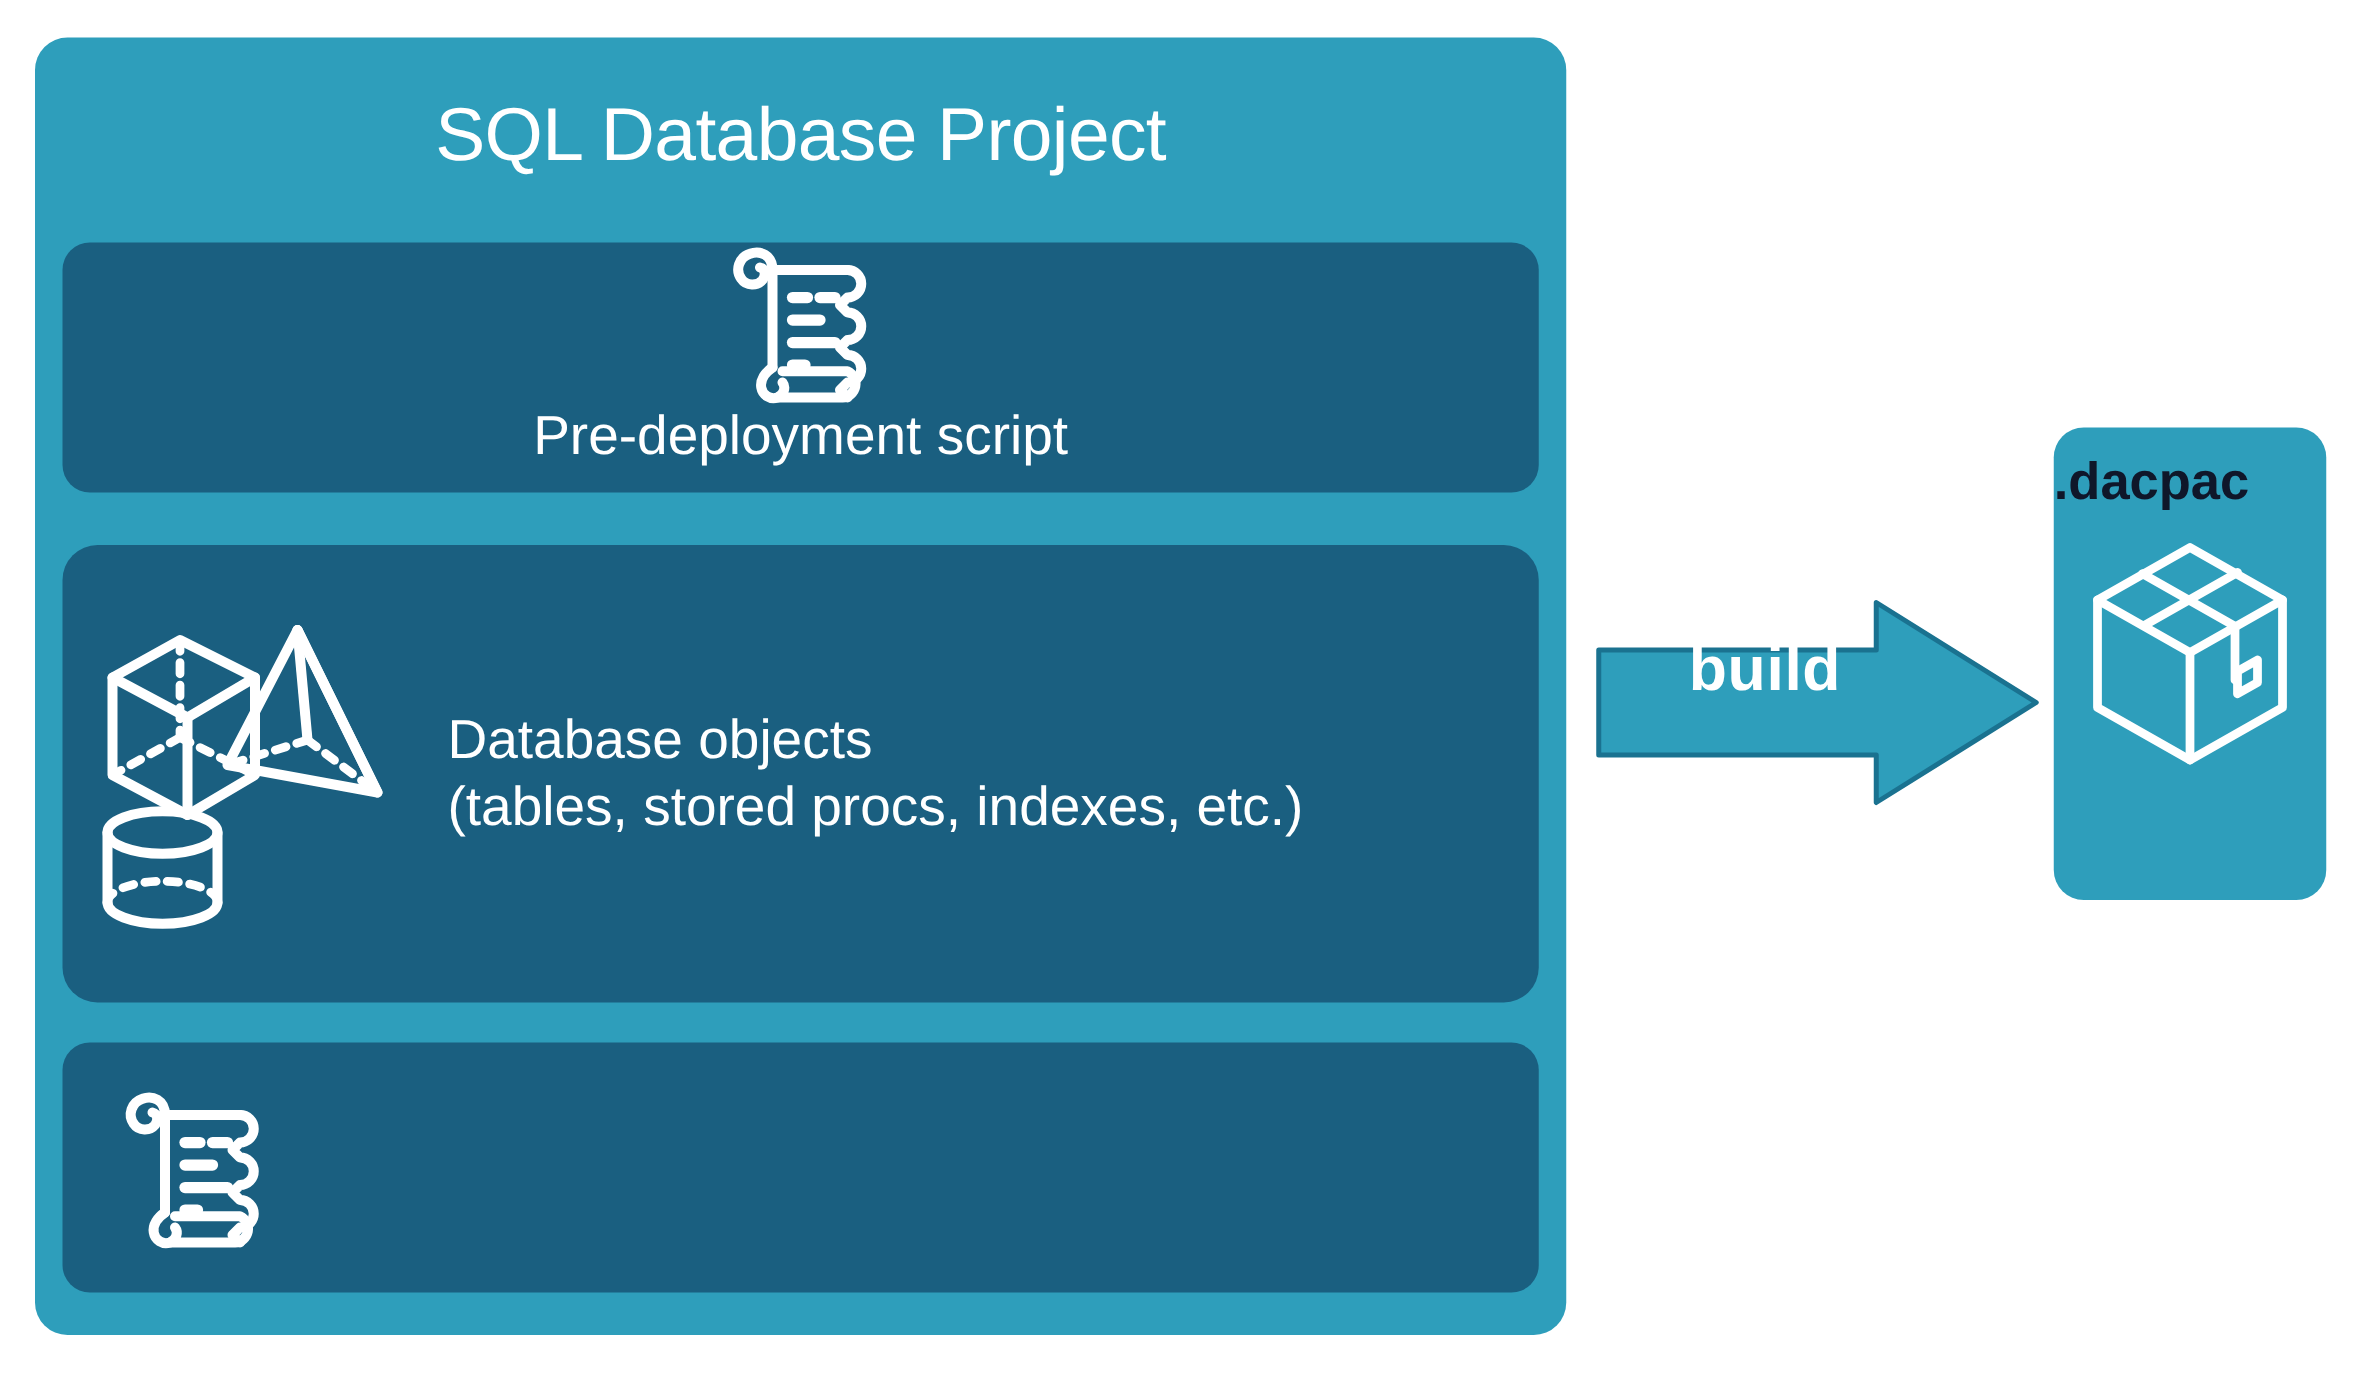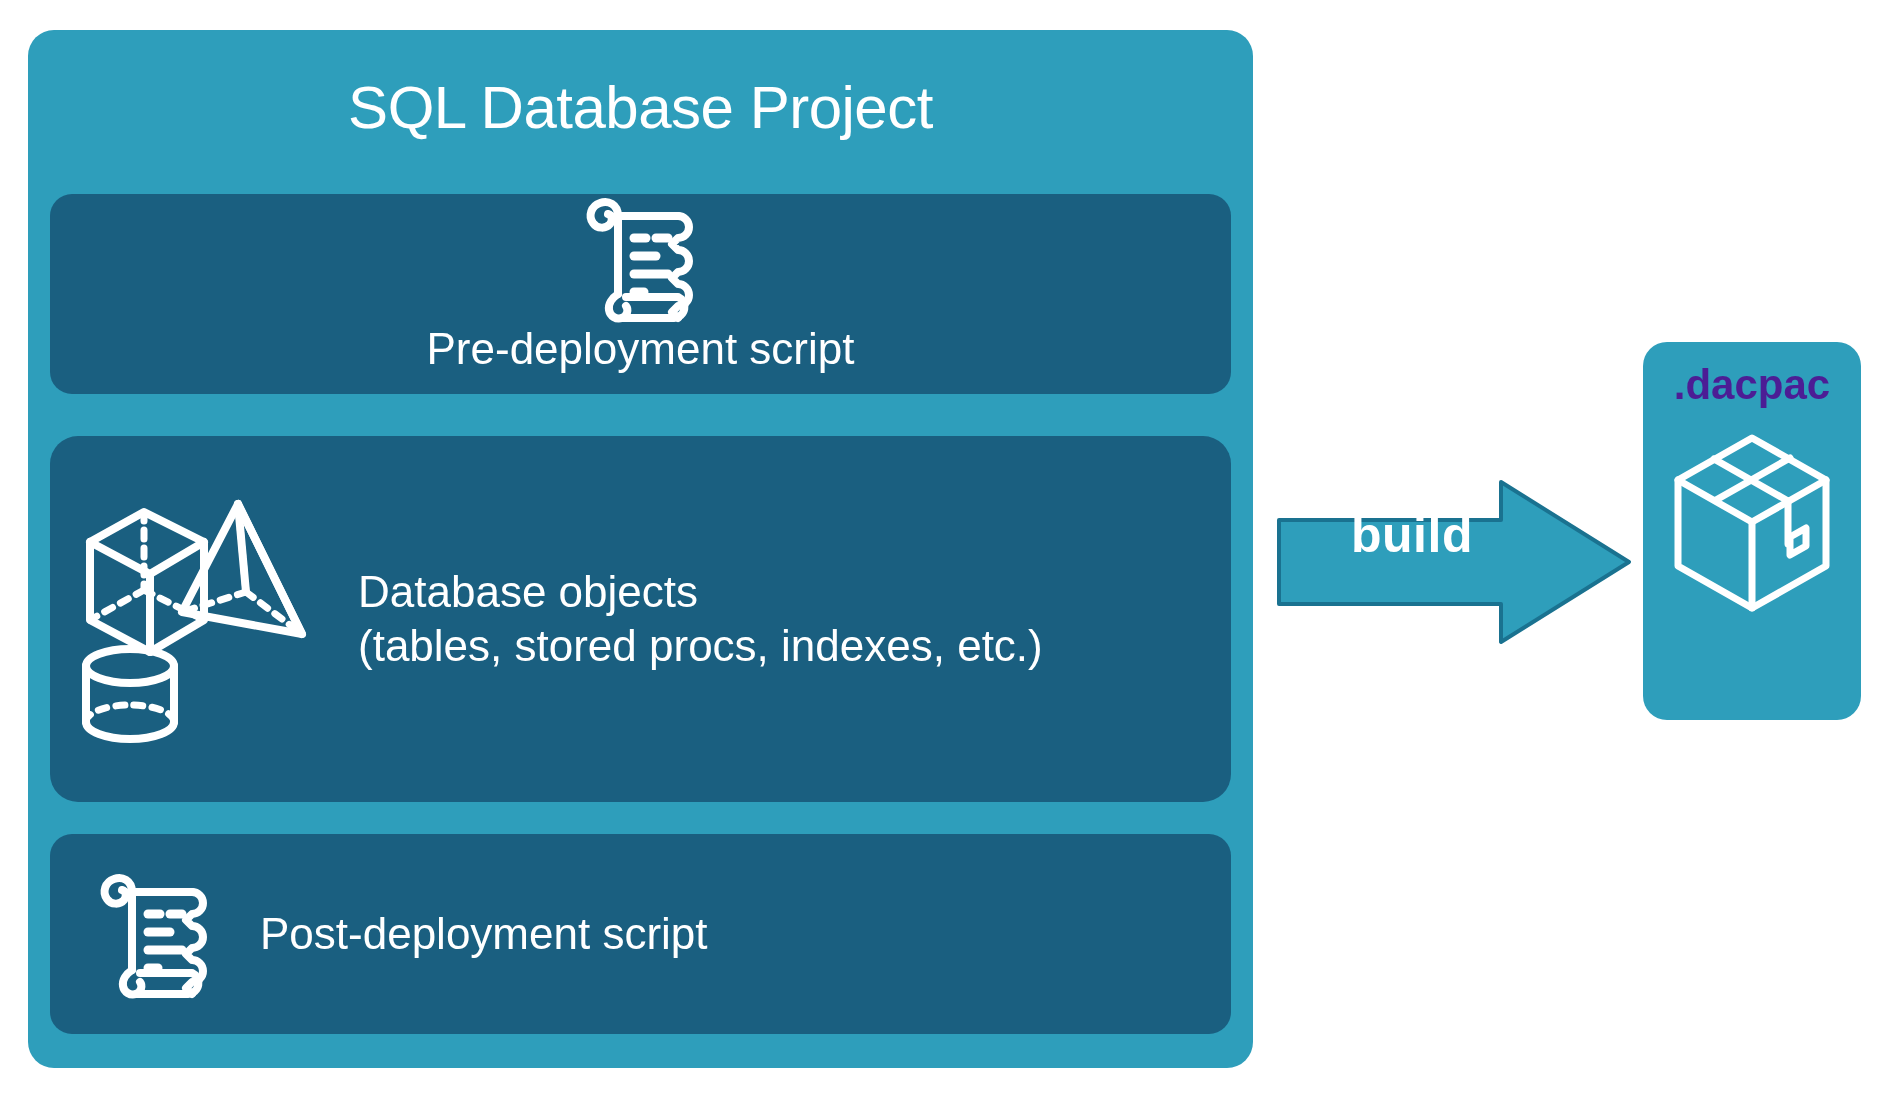--- a/index.html
+++ b/index.html
@@ -114,22 +114,21 @@
     height: 378px;
     background: var(--accent, #2e9ebb);
     border-radius: 24px;
     box-sizing: border-box;
   }
   .dacpac-title {
     position: absolute;
     left: 0;
     top: 22px;
     width: 100%;
-    text-align: center;
-    color: #4c1d95;
+    color: #0f172a;
     font-size: 42px;
     font-weight: bold;
     line-height: 1;
     white-space: nowrap;
   }
   .dacpac-icon {
     position: absolute;
     left: 50%;
     top: 92px;
     transform: translateX(-50%);
@@ -225,21 +224,20 @@
           <path d="M40 124 H92 a11 11 0 0 0 4 -21 H44"></path>
           <g stroke-width="9">
             <path d="M52 44 H64"></path>
             <path d="M74 44 H86"></path>
             <path d="M52 62 H74"></path>
             <path d="M52 80 H86"></path>
             <path d="M52 98 H62"></path>
           </g>
         </svg>
       </div>
-      <div class="card-label">Post-deployment script</div>
     </div>
 
   </div>
 
   <div class="build-arrow">
     <svg width="350" height="160" viewBox="0 0 350 160">
       <polygon points="0,38 222,38 222,0 350,80 222,160 222,122 0,122" fill="#2e9ebb" stroke="#1a7290" stroke-width="4" stroke-linejoin="round"></polygon>
     </svg>
     <div class="arrow-label">build</div>
   </div>

